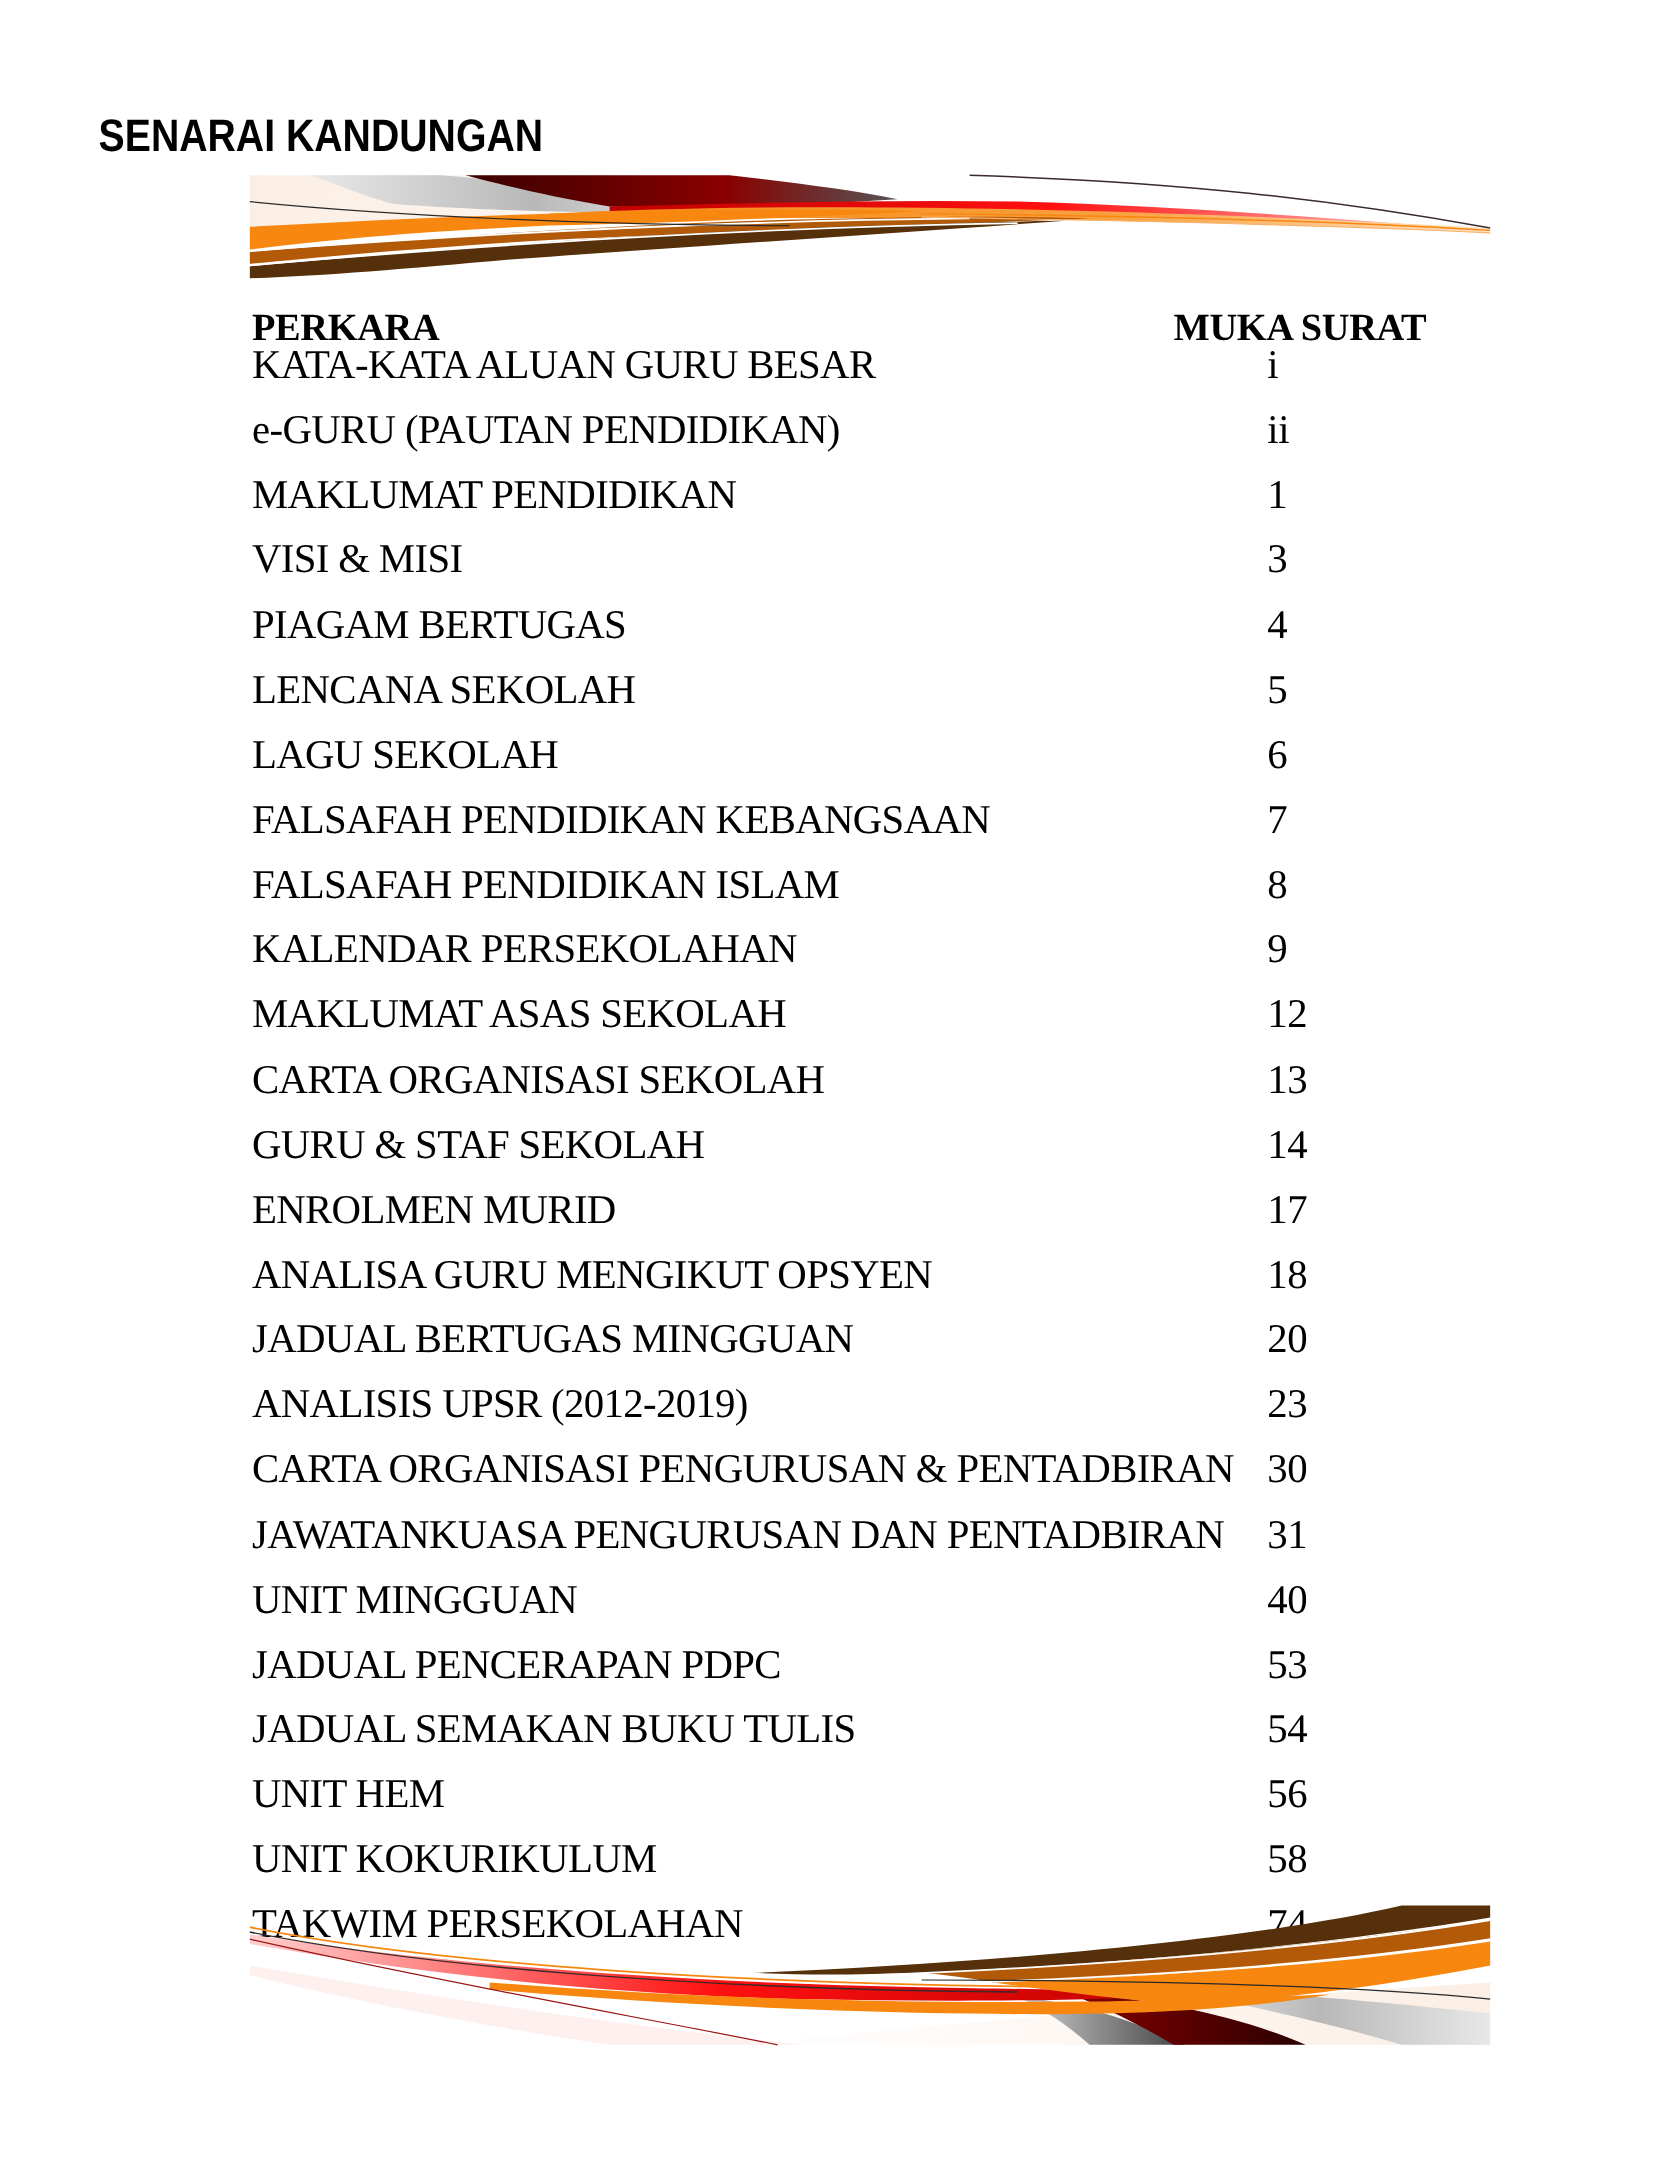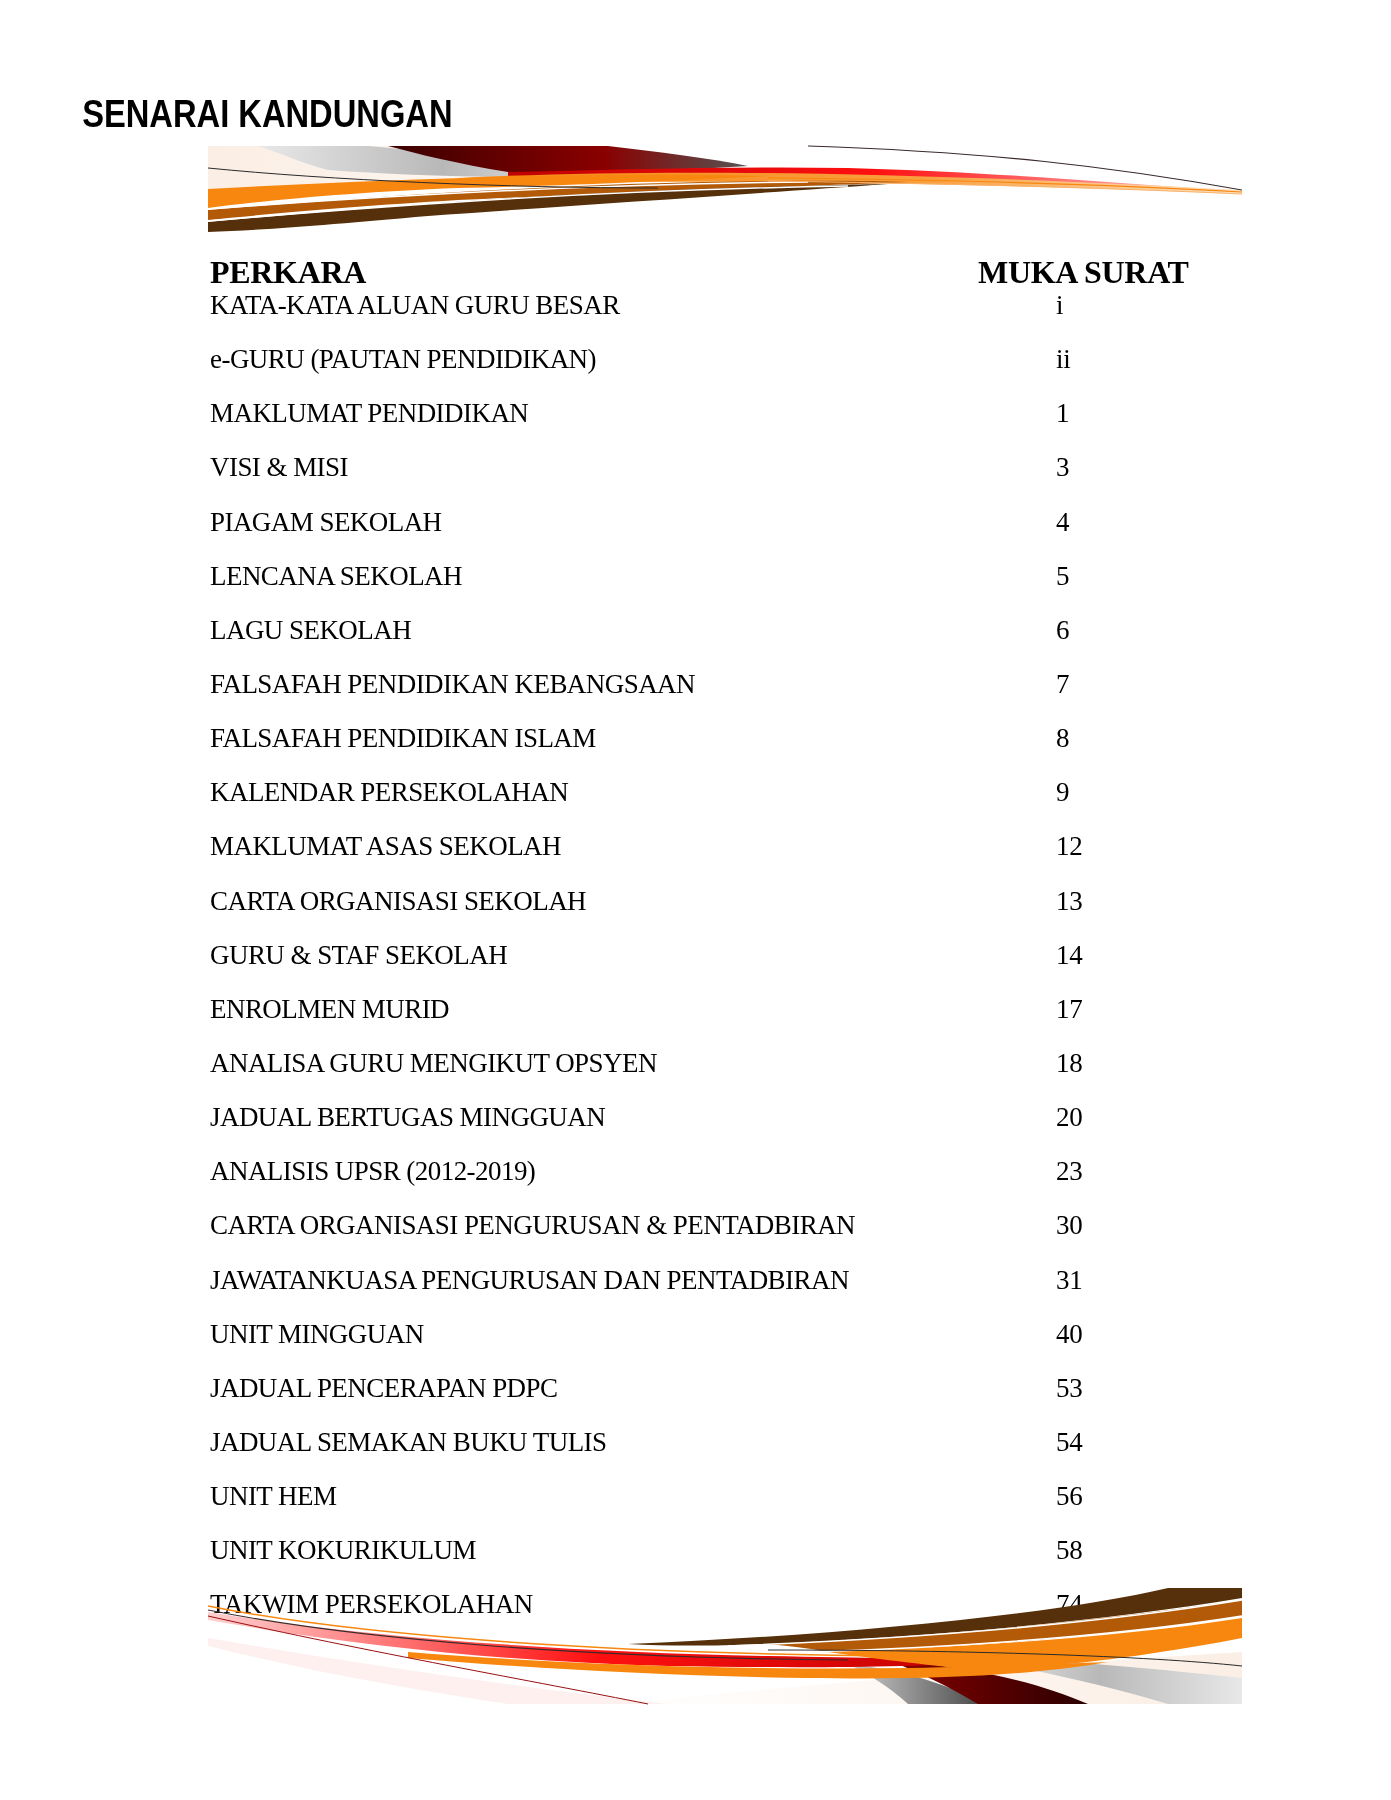--- a/index.html
+++ b/index.html
@@ -16,21 +16,21 @@
   .swoosh { position:absolute; }
   .swoosh-top { left:208px; top:144px; width:1034px; height:88px; }
   .swoosh-bottom { left:208px; top:1586px; width:1034px; height:120px; }
   .hdr {
     position:absolute; top:228px; height:40px; line-height:40px;
     font-weight:bold; font-size:32px; white-space:nowrap;margin-top:24px;
   }
   .hdr-left { left:210px; letter-spacing:-0.3px; }
   .hdr-right { left:978px; letter-spacing:-0.3px;text-align:right; }
   .toc { position:absolute; left:210px; top:278px; width:1000px; }
-  .row { position:relative; height:54.15px; line-height:54px; font-size:27px; white-space:nowrap; }
+  .row { position:relative; height:54.15px; line-height:54px; font-size:34px; white-space:nowrap; }
   .row .label { position:absolute; left:0; top:0; letter-spacing:-0.55px; }
   .row .page { position:absolute; left:846px; top:0; letter-spacing:-0.3px; }
 </style>
 </head>
 <body>
 
 <div class="title">
   <span>SENARAI KANDUNGAN</span>
 </div>
 
@@ -102,21 +102,21 @@
     </div>
   <div class="row">
       <span class="label">MAKLUMAT PENDIDIKAN</span>
       <span class="page">1</span>
     </div>
   <div class="row">
       <span class="label">VISI &amp; MISI</span>
       <span class="page">3</span>
     </div>
   <div class="row">
-      <span class="label">PIAGAM SEKOLAH</span>
+      <span class="label">PIAGAM BERTUGAS</span>
       <span class="page">4</span>
     </div>
   <div class="row">
       <span class="label">LENCANA SEKOLAH</span>
       <span class="page">5</span>
     </div>
   <div class="row">
       <span class="label">LAGU SEKOLAH</span>
       <span class="page">6</span>
     </div>

